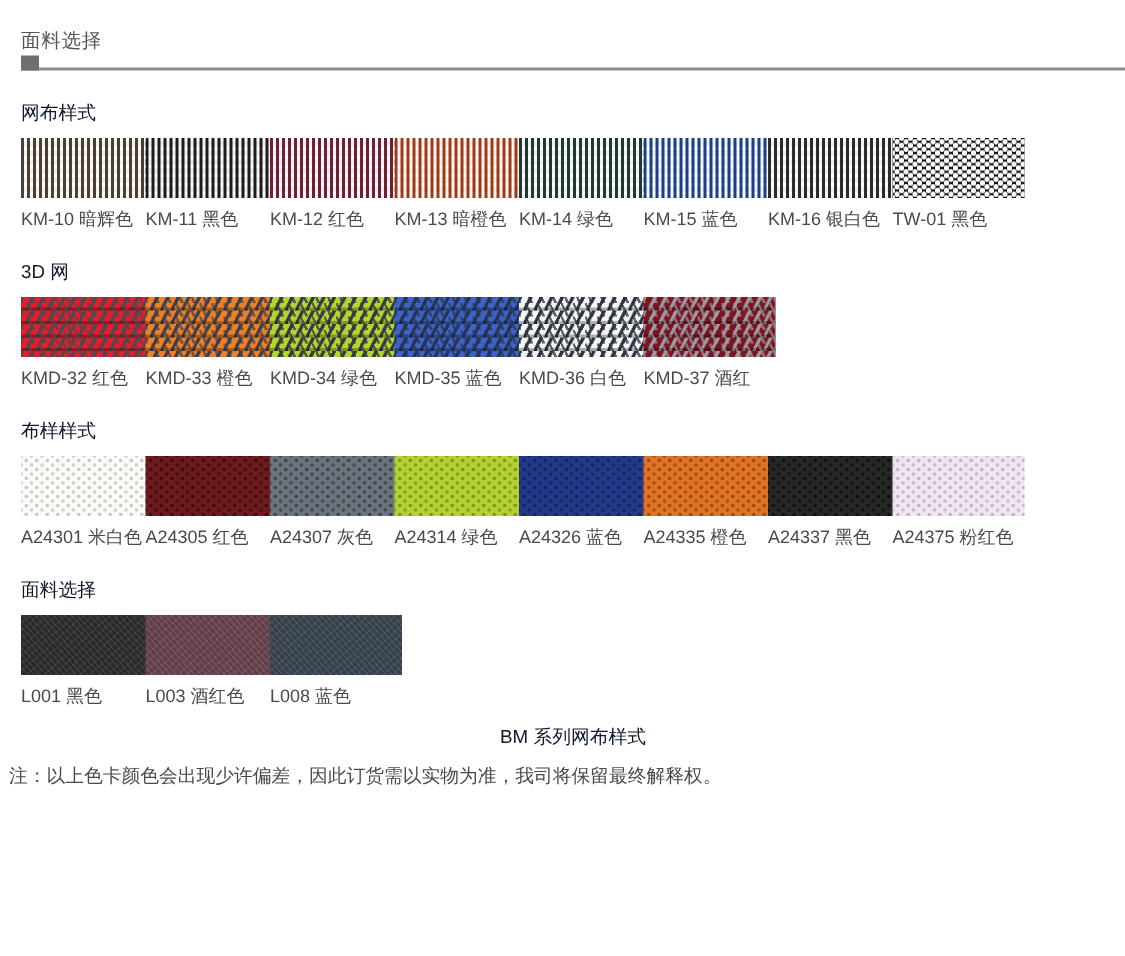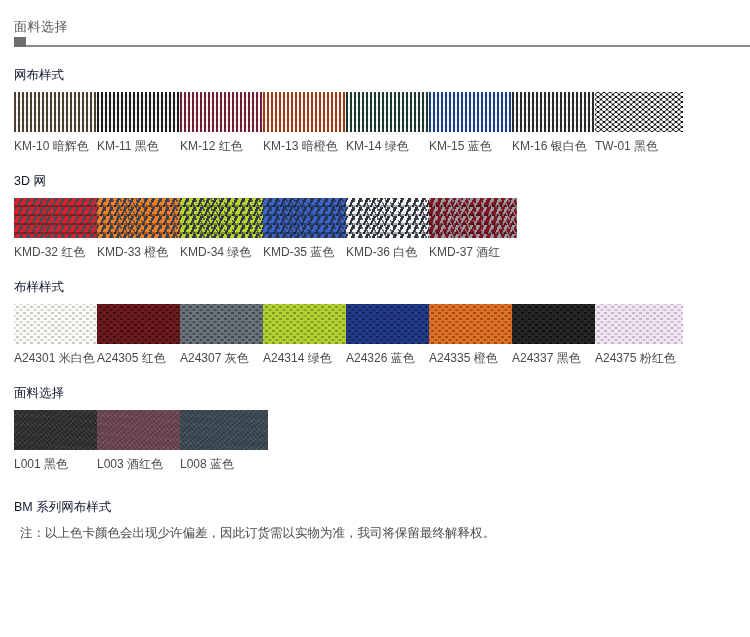--- a/index.html
+++ b/index.html
@@ -181,21 +181,21 @@
         rgba(255,255,255,0.55) 0px, rgba(255,255,255,0.55) 2px,
         rgba(255,255,255,0) 2px, rgba(255,255,255,0) 7px);
     background-size: 7px 100%;
     background-position: 0 0;
     mix-blend-mode: screen;
     opacity: 0.6;
   }
 
   
   #footer-note {
-    padding-left: 20px;
+    padding-left: 6px;
     font-size: 12.5px;
     color: #4a4a4a;
     line-height: 18px;
   }
 </style>
 </head>
 <body>
 
 <div id="page-title-bar">
   <div class="title-text">面料选择</div>
@@ -318,18 +318,18 @@
         <div class="swatch-cell">
           <div class="swatch tex-leather" style="--c1: #6b4450; --c2: #4d2e38;"></div>
           <div class="swatch-label">L003 酒红色</div>
         </div>
         <div class="swatch-cell">
           <div class="swatch tex-leather" style="--c1: #3a4753; --c2: #273039;"></div>
           <div class="swatch-label">L008 蓝色</div>
         </div>
       </div>
     </div>
-    <div class="section" style="margin-top: 28px;">
+    <div class="section" style="margin-top: 12px; text-align: center;">
       <div class="section-heading">BM 系列网布样式</div>
     </div>
   </div>
 
 <div id="footer-note">注：以上色卡颜色会出现少许偏差，因此订货需以实物为准，我司将保留最终解释权。</div>
 
 </body></html>

